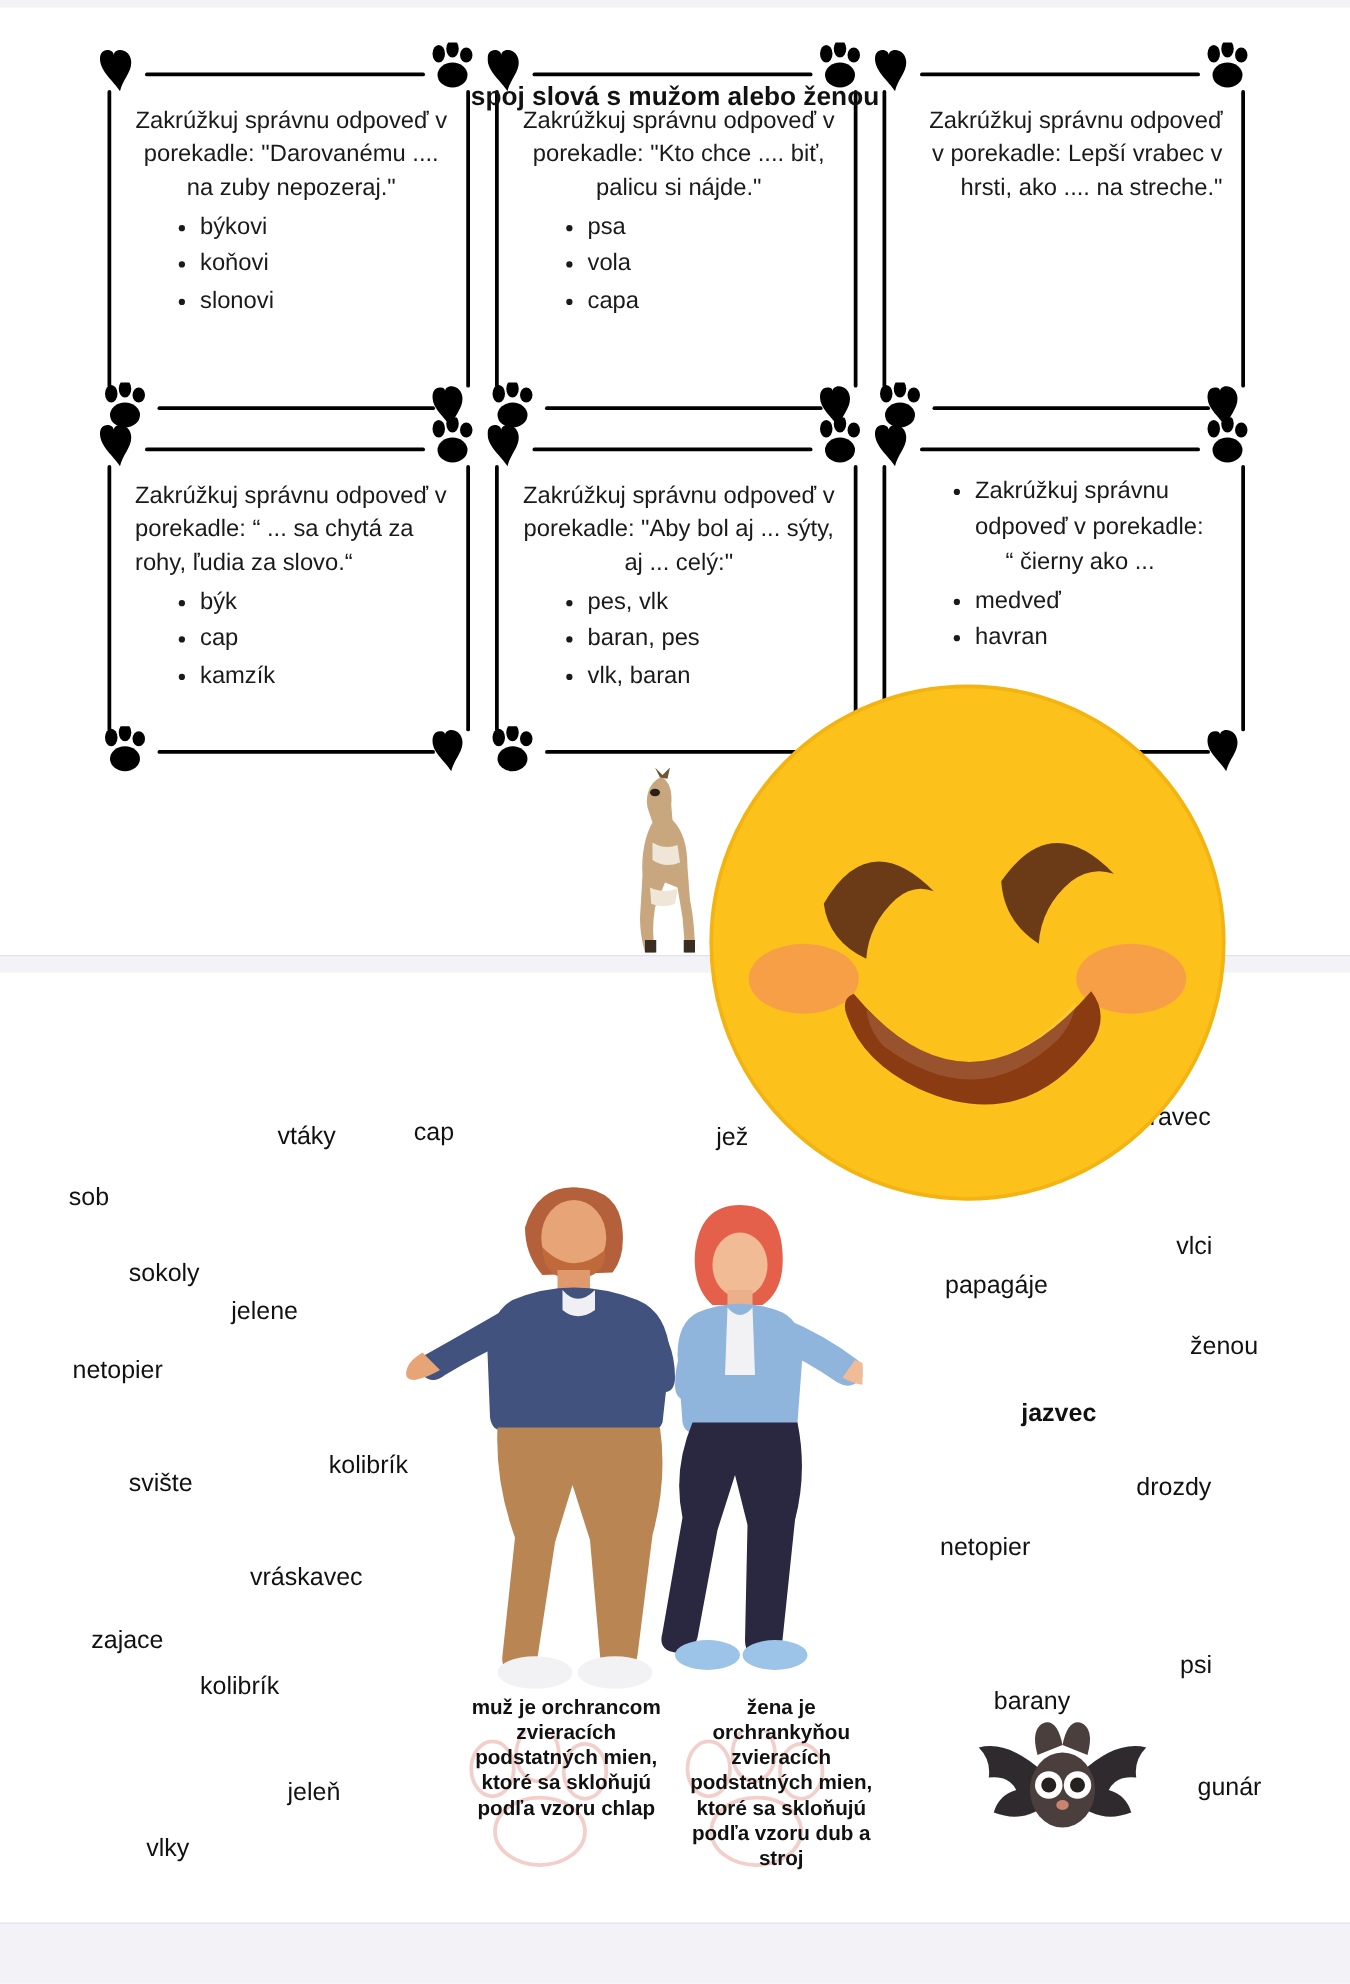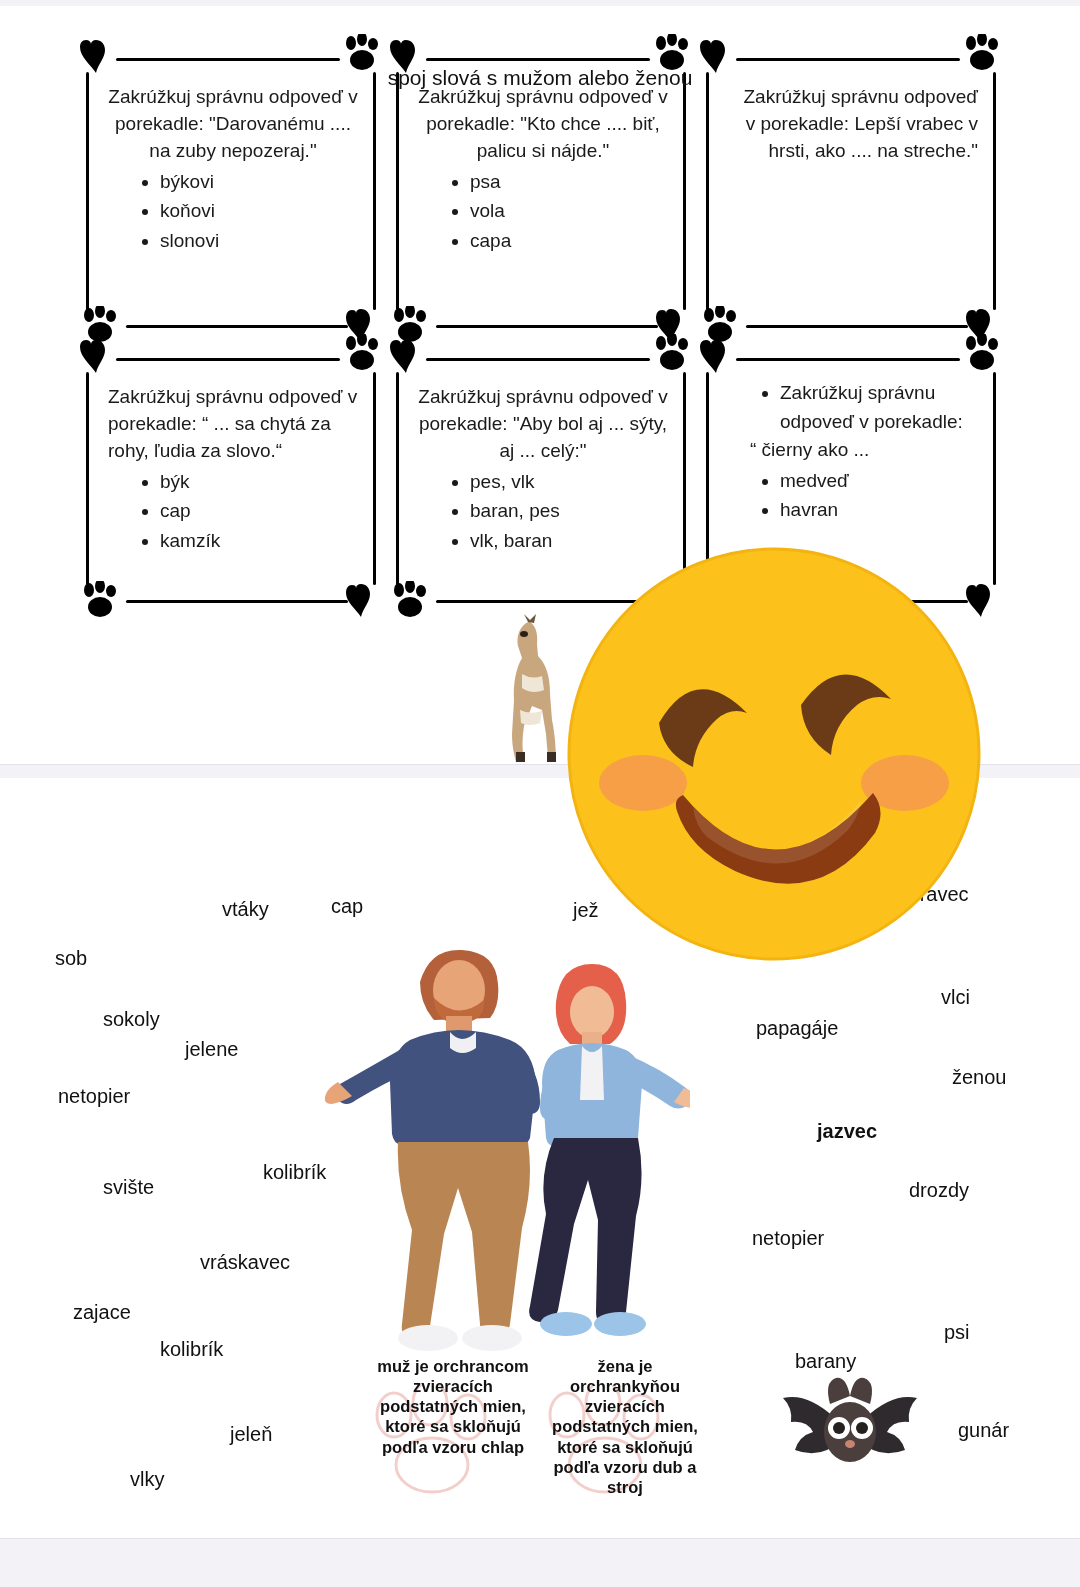--- a/index.html
+++ b/index.html
@@ -84,21 +84,21 @@
     line-height: 1.55;
   }
   .card-options li { margin: 0; }
 
   
   .card.c1 .card-text { text-align: center; }
   .card.c3 { padding-left: 34px; }
   .card.c3 .card-text { text-align: right; }
   .card.c4 .card-text { text-align: left; }
   .card.c6 { padding-top: 38px; }
-  .card.c6 .card-text { text-align: left; padding-left: 22px;}
+  .card.c6 .card-text { text-align: center; padding-left: 22px;}
   .card.c6 .lead-bullet {
     padding-left: 52px;
     font-size: 19px;
     line-height: 1.55;
     list-style: disc;
     margin: 0 0 0 0;
   }
   .horse {
     position: absolute;
     left: 480px;
@@ -127,21 +127,21 @@
     width: 1080px;
     height: 760px;
     background: #ffffff;
   }
   #bottom-title {
     position: absolute;
     left: 0; right: 0;
     top: 66px;
     text-align: center;
     font-size: 21px;
-    font-weight: normal;
+    font-weight: bold;
     color: #111;
   }
   .word {
     position: absolute;
     font-size: 20px;
     color: #111;
     white-space: nowrap;
   }
   .word.bold { font-weight: bold; }
 
@@ -409,21 +409,21 @@
 <div class="word" style="left:55px;top:947px;">sob</div>
 <div class="word" style="left:103px;top:1008px;">sokoly</div>
 <div class="word" style="left:58px;top:1085px;">netopier</div>
 <div class="word" style="left:185px;top:1038px;">jelene</div>
 <div class="word" style="left:103px;top:1176px;">svište</div>
 <div class="word" style="left:263px;top:1161px;">kolibrík</div>
 <div class="word" style="left:200px;top:1251px;">vráskavec</div>
 <div class="word" style="left:73px;top:1301px;">zajace</div>
 <div class="word" style="left:160px;top:1338px;">kolibrík</div>
 <div class="word" style="left:230px;top:1423px;">jeleň</div>
-<div class="word" style="left:130px;top:1468px;text-align:right;">vlky</div>
+<div class="word" style="left:117px;top:1468px;text-align:right;">vlky</div>
 
 <div class="word" style="left:573px;top:899px;">jež</div>
 <div class="word" style="left:903px;top:883px;">mravec</div>
 <div class="word" style="left:941px;top:986px;">vlci</div>
 <div class="word" style="left:756px;top:1017px;">papagáje</div>
 <div class="word" style="left:952px;top:1066px;">ženou</div>
 <div class="word bold" style="left:817px;top:1120px;">jazvec</div>
 <div class="word" style="left:909px;top:1179px;">drozdy</div>
 <div class="word" style="left:752px;top:1227px;">netopier</div>
 <div class="word" style="left:944px;top:1321px;">psi</div>

